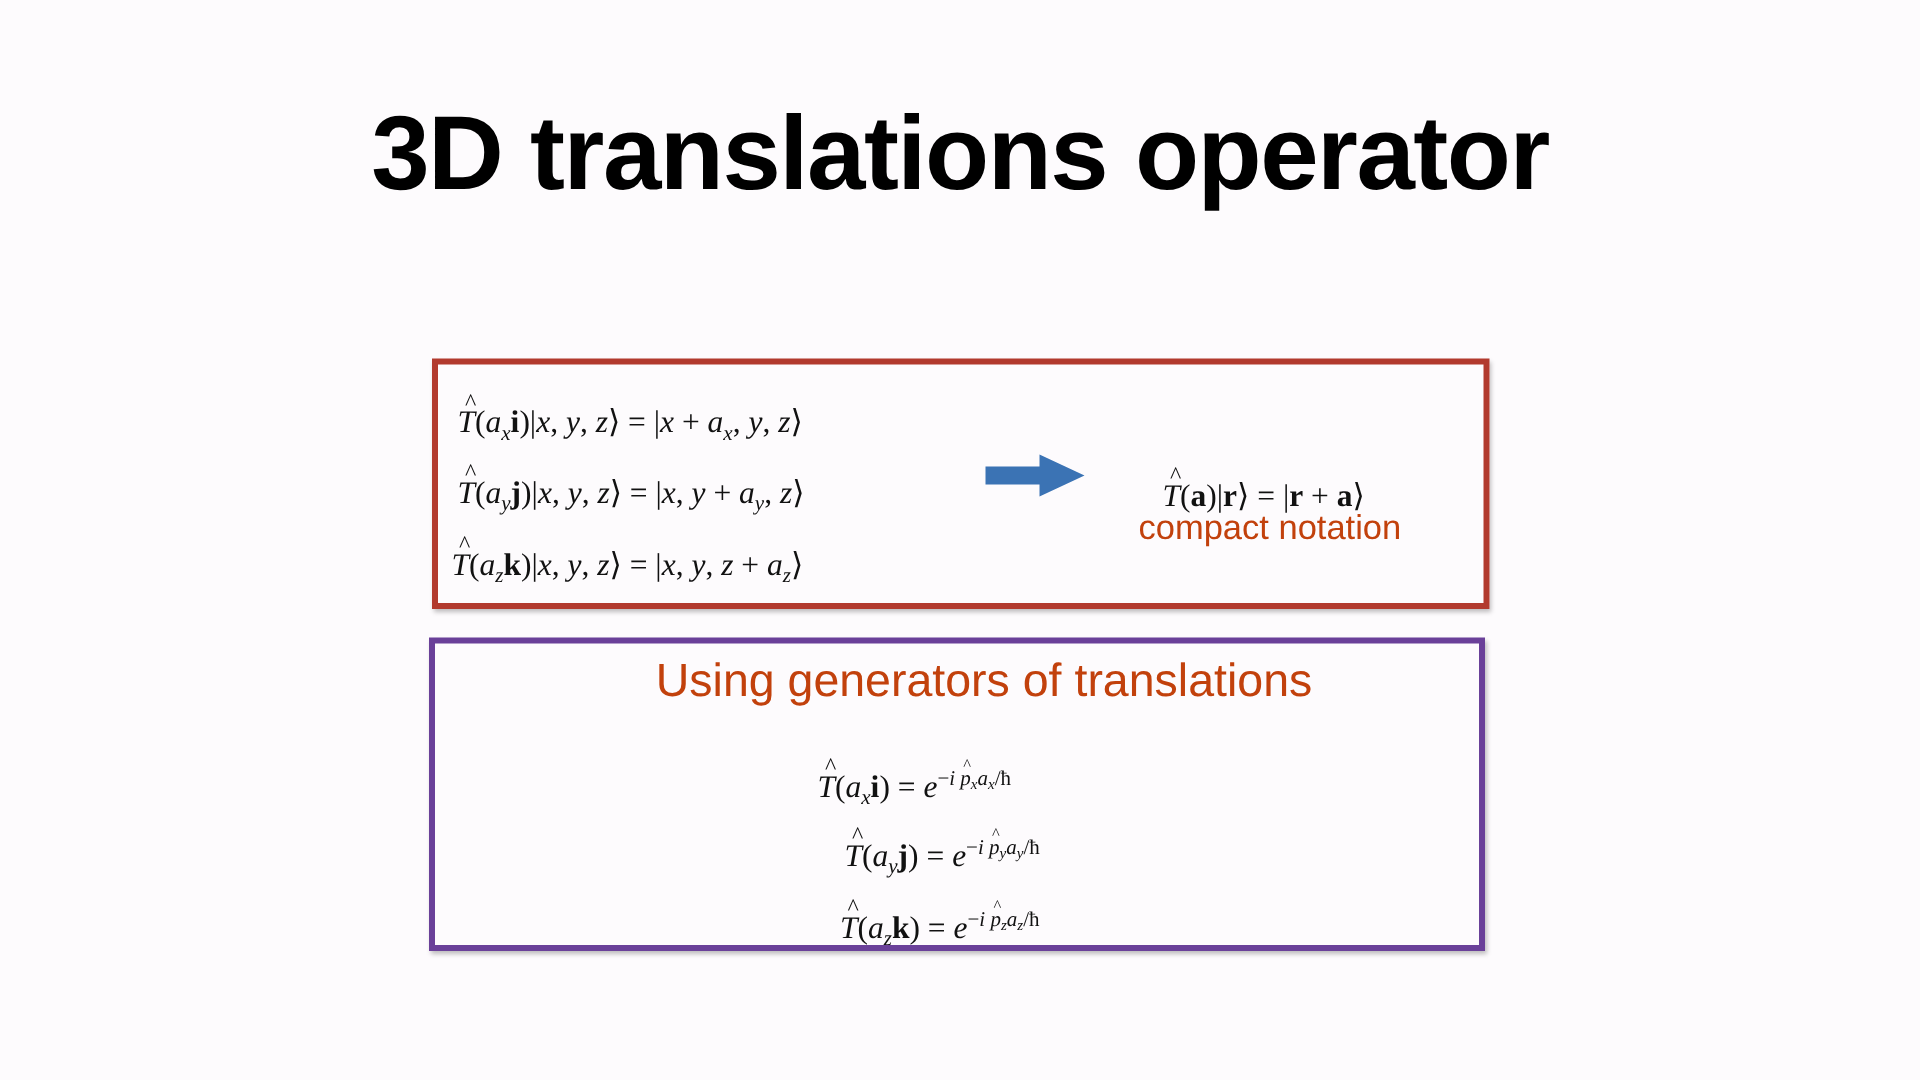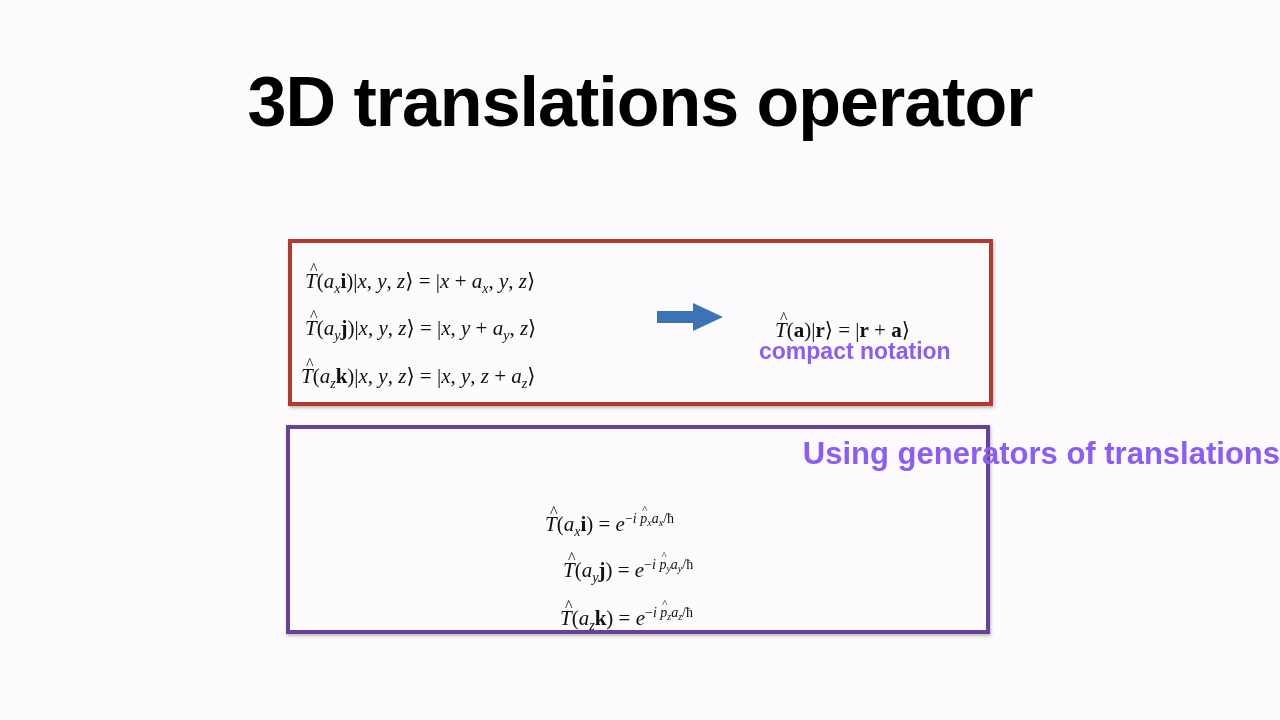--- a/index.html
+++ b/index.html
@@ -56,26 +56,26 @@
       content: "^";
       position: absolute;
       left: 5px; top: -12px;
       font-size: 16px;
       font-style: normal;
     }
     .hat-small::before { left: 2px; top: -10px; font-size: 11px; }
     .label {
       position: absolute;
       font-family: "Liberation Sans", sans-serif;
-      font-weight: bold;
-      color: #8b5cf6;
+      font-weight: normal;
+      color: #c2410c;
       white-space: nowrap;
     }
     .compact { left: 759px; top: 338px; font-size: 23px; }
-    .subtitle { left: 0; width: 1280px; text-align: right; top: 436px; font-size: 31px; padding-left: 32px; box-sizing: border-box; }
+    .subtitle { left: 0; width: 1280px; text-align: center; top: 436px; font-size: 31px; padding-left: 32px; box-sizing: border-box; }
     .arrow { position: absolute; left: 655px; top: 301px; }
   </style>
 </head>
 <body>
 
 <div class="title">3D translations operator</div>
 
 <div class="box box-red"></div>
 
 <div class="eq" style="left:305px; top:254px;">

